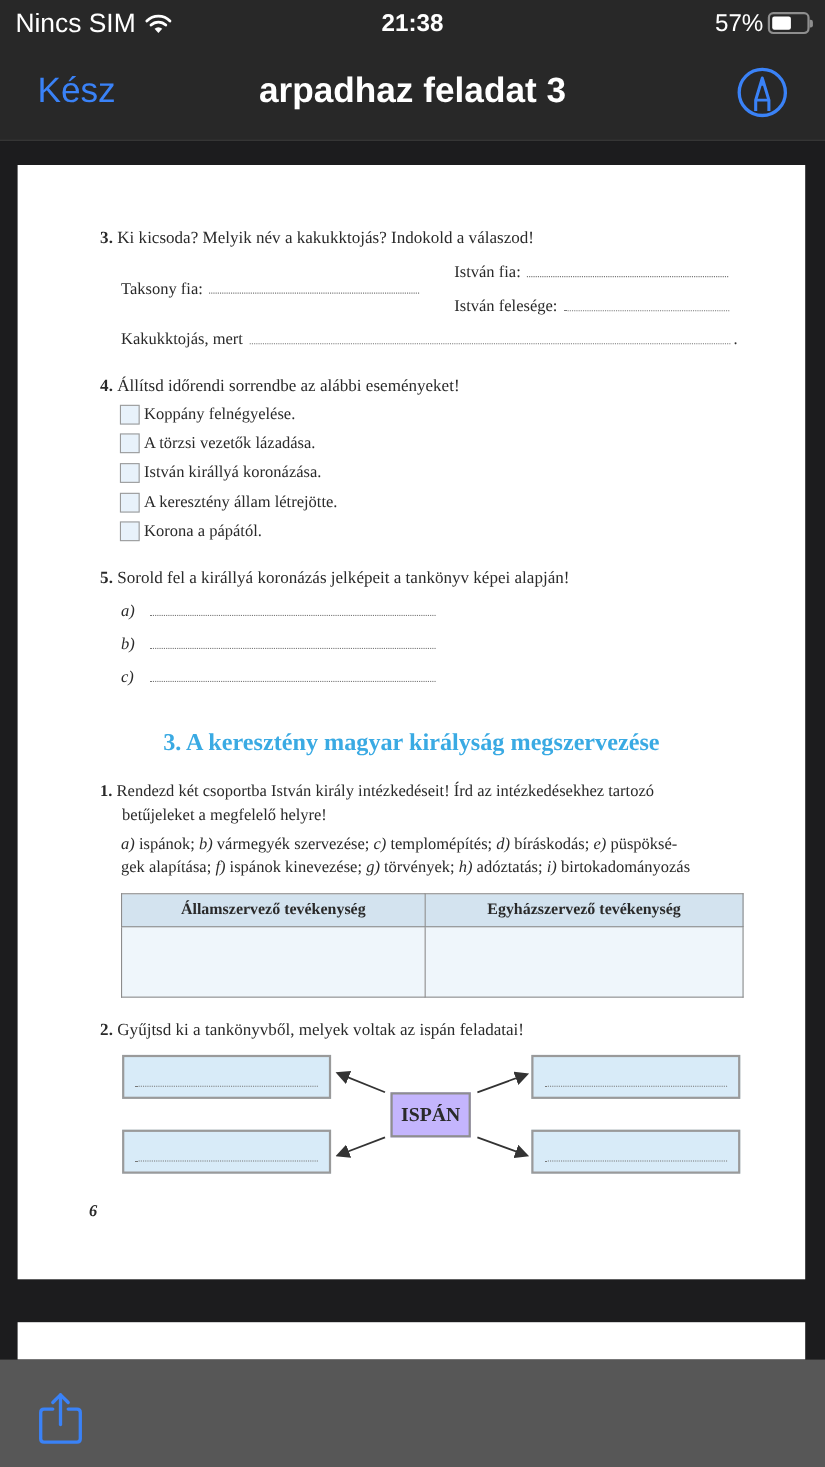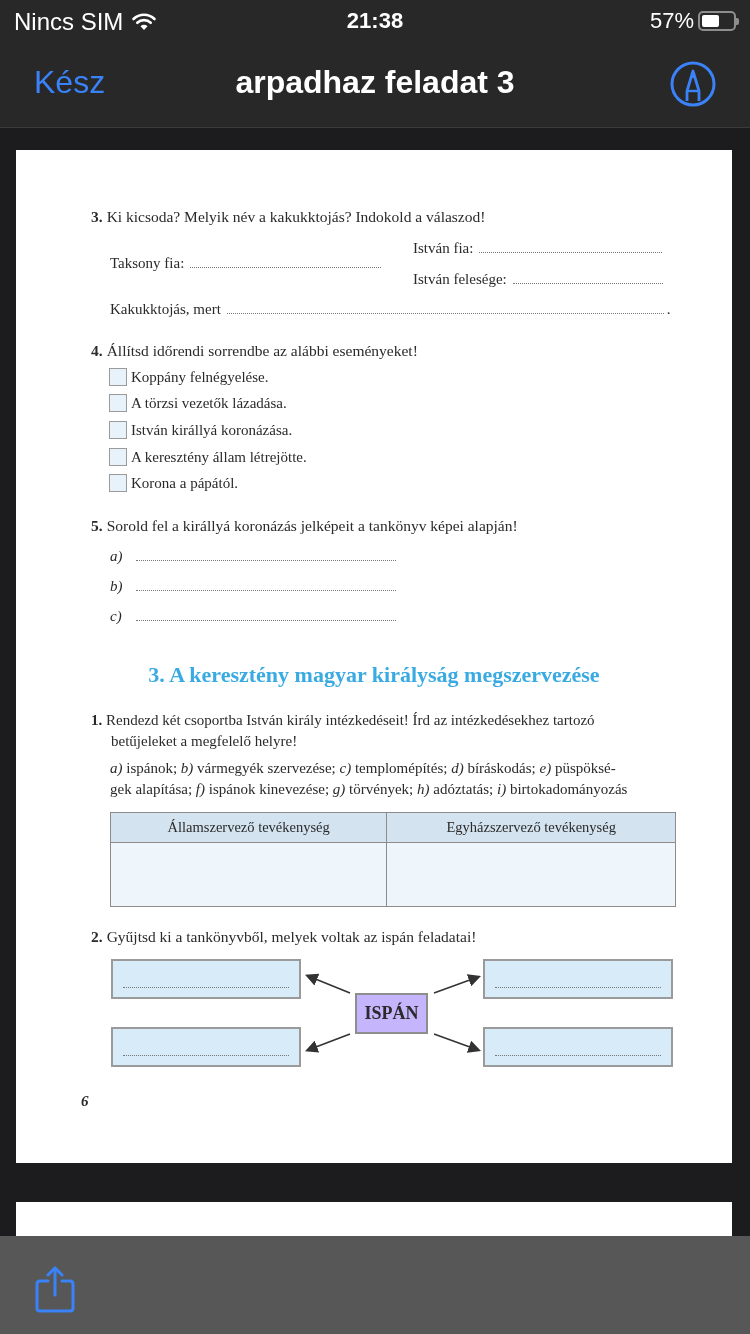--- a/index.html
+++ b/index.html
@@ -34,21 +34,21 @@
   .checkbox { width: 18px; height: 18px; border: 1.5px solid #9a9a9a; background: #e8f2fb; margin-right: 4px; cursor: pointer; }
 
   .letter { font-style: italic; width: 20px; }
 
   .section-title { position: absolute; left: 0; right: 0; top: 512px; text-align: center; font-size: 22px; font-weight: bold; color: #3aaae3; }
 
   .para { position: absolute; font-size: 15px; line-height: 21px; }
   .para i { font-style: italic; }
 
   table.grid { position: absolute; left: 94px; top: 662px; width: 566px; border-collapse: collapse; font-size: 14.5px; }
-  table.grid th { background: #d3e3ef; border: 1.5px solid #8c8c8c; height: 30px; font-weight: normal; text-align: center; }
+  table.grid th { background: #d3e3ef; border: 1.5px solid #8c8c8c; height: 30px; font-weight: bold; text-align: center; }
   table.grid td { background: #eff6fb; border: 1.5px solid #8c8c8c; height: 64px; cursor: text; }
 
   .box { position: absolute; width: 190px; height: 40px; background: #d8ebf8; border: 2px solid #9a9a9a; cursor: text; }
   .box .line { position: absolute; left: 10px; right: 10px; bottom: 9px; border-bottom: 1px dotted #777; }
   .center-box { position: absolute; left: 339px; top: 843px; width: 73px; height: 41px; background: #c4b5fd; border: 2px solid #8e8e8e; display: flex; align-items: center; justify-content: center; font-weight: bold; font-size: 18px; }
   svg.arrows { position: absolute; left: 0; top: 0; width: 716px; height: 1013px; pointer-events: none; }
 
   .page-num { position: absolute; left: 65px; top: 943px; font-weight: bold; font-style: italic; font-size: 15px; }
 
   .toolbar { position: absolute; left: 0; top: 1236px; width: 750px; height: 98px; background: #575757; }

